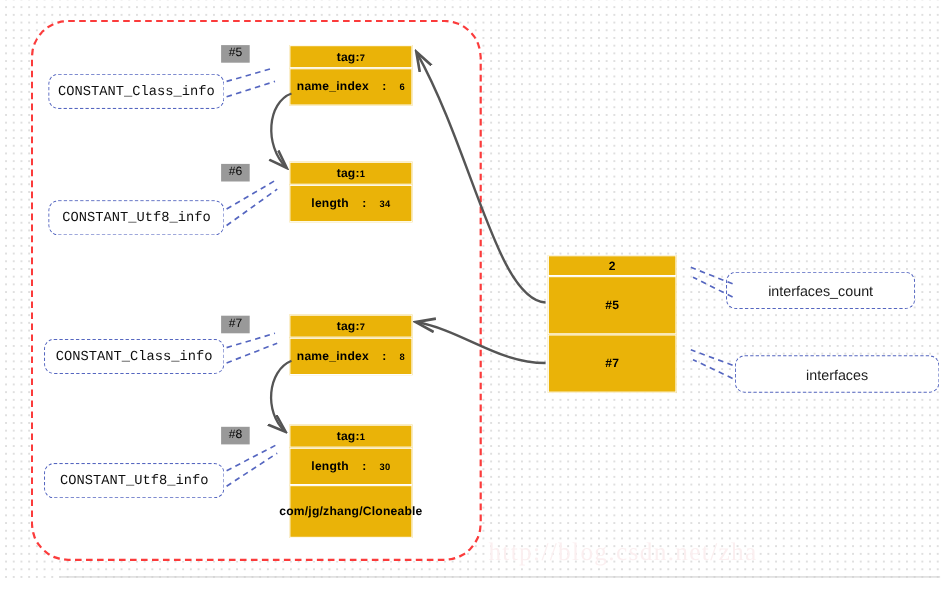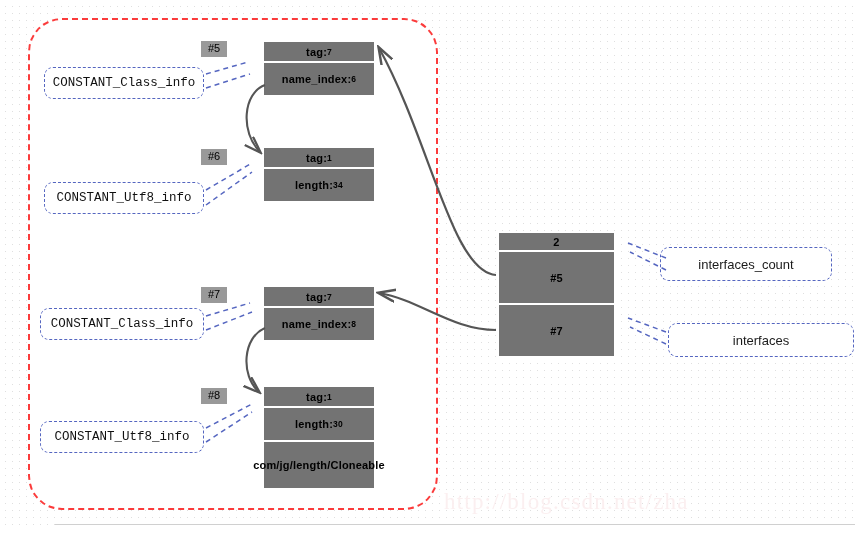--- a/index.html
+++ b/index.html
@@ -58,39 +58,39 @@
     left: 0; top: 0;
     width: 855px; height: 539px;
     pointer-events: none;
   }
   
   .cp-entry {
     position: absolute;
     width: 112px;
   }
   .cell {
-    background: #737373;
+    background: #eab308;
     border: 1px solid #ffffff;
     box-sizing: border-box;
     color: #000000;
     font-family: "Liberation Sans", sans-serif;
     font-weight: bold;
     font-size: 11px;
     display: flex;
     align-items: center;
     justify-content: center;
     text-align: center;
     letter-spacing: 0.2px;
   }
   .cell .sub {
     font-size: 8.5px;
     font-weight: bold;
   }
   .cell.tag   { height: 21px; }
-  .cell.mid   { height: 34px; }
+  .cell.mid   { height: 34px; gap: 12px; }
   .cell.wide  { height: 48px; font-size: 11px; }
 
   
   .idx-badge {
     position: absolute;
     background: #999999;
     color: #000000;
     font-family: "Liberation Sans", sans-serif;
     font-size: 11px;
     font-weight: normal;
@@ -204,21 +204,21 @@
       <span>tag</span>
         <span>:</span>
         <span class="sub">1</span>
     </div>
     <div class="cell mid">
       <span>length</span>
         <span>:</span>
         <span class="sub">30</span>
     </div>
     <div class="cell wide">
-      <span>com/jg/length/Cloneable</span>
+      <span>com/jg/zhang/Cloneable</span>
     </div>
   </div>
 
   <div class="callout mono" style="left:40px; top:421px; width:164px; height:32px;">
     <span>CONSTANT_Utf8_info</span>
   </div>
 
   <div id="iface-table">
     <div class="cell count">2</div>
     <div class="cell ref">#5</div>

